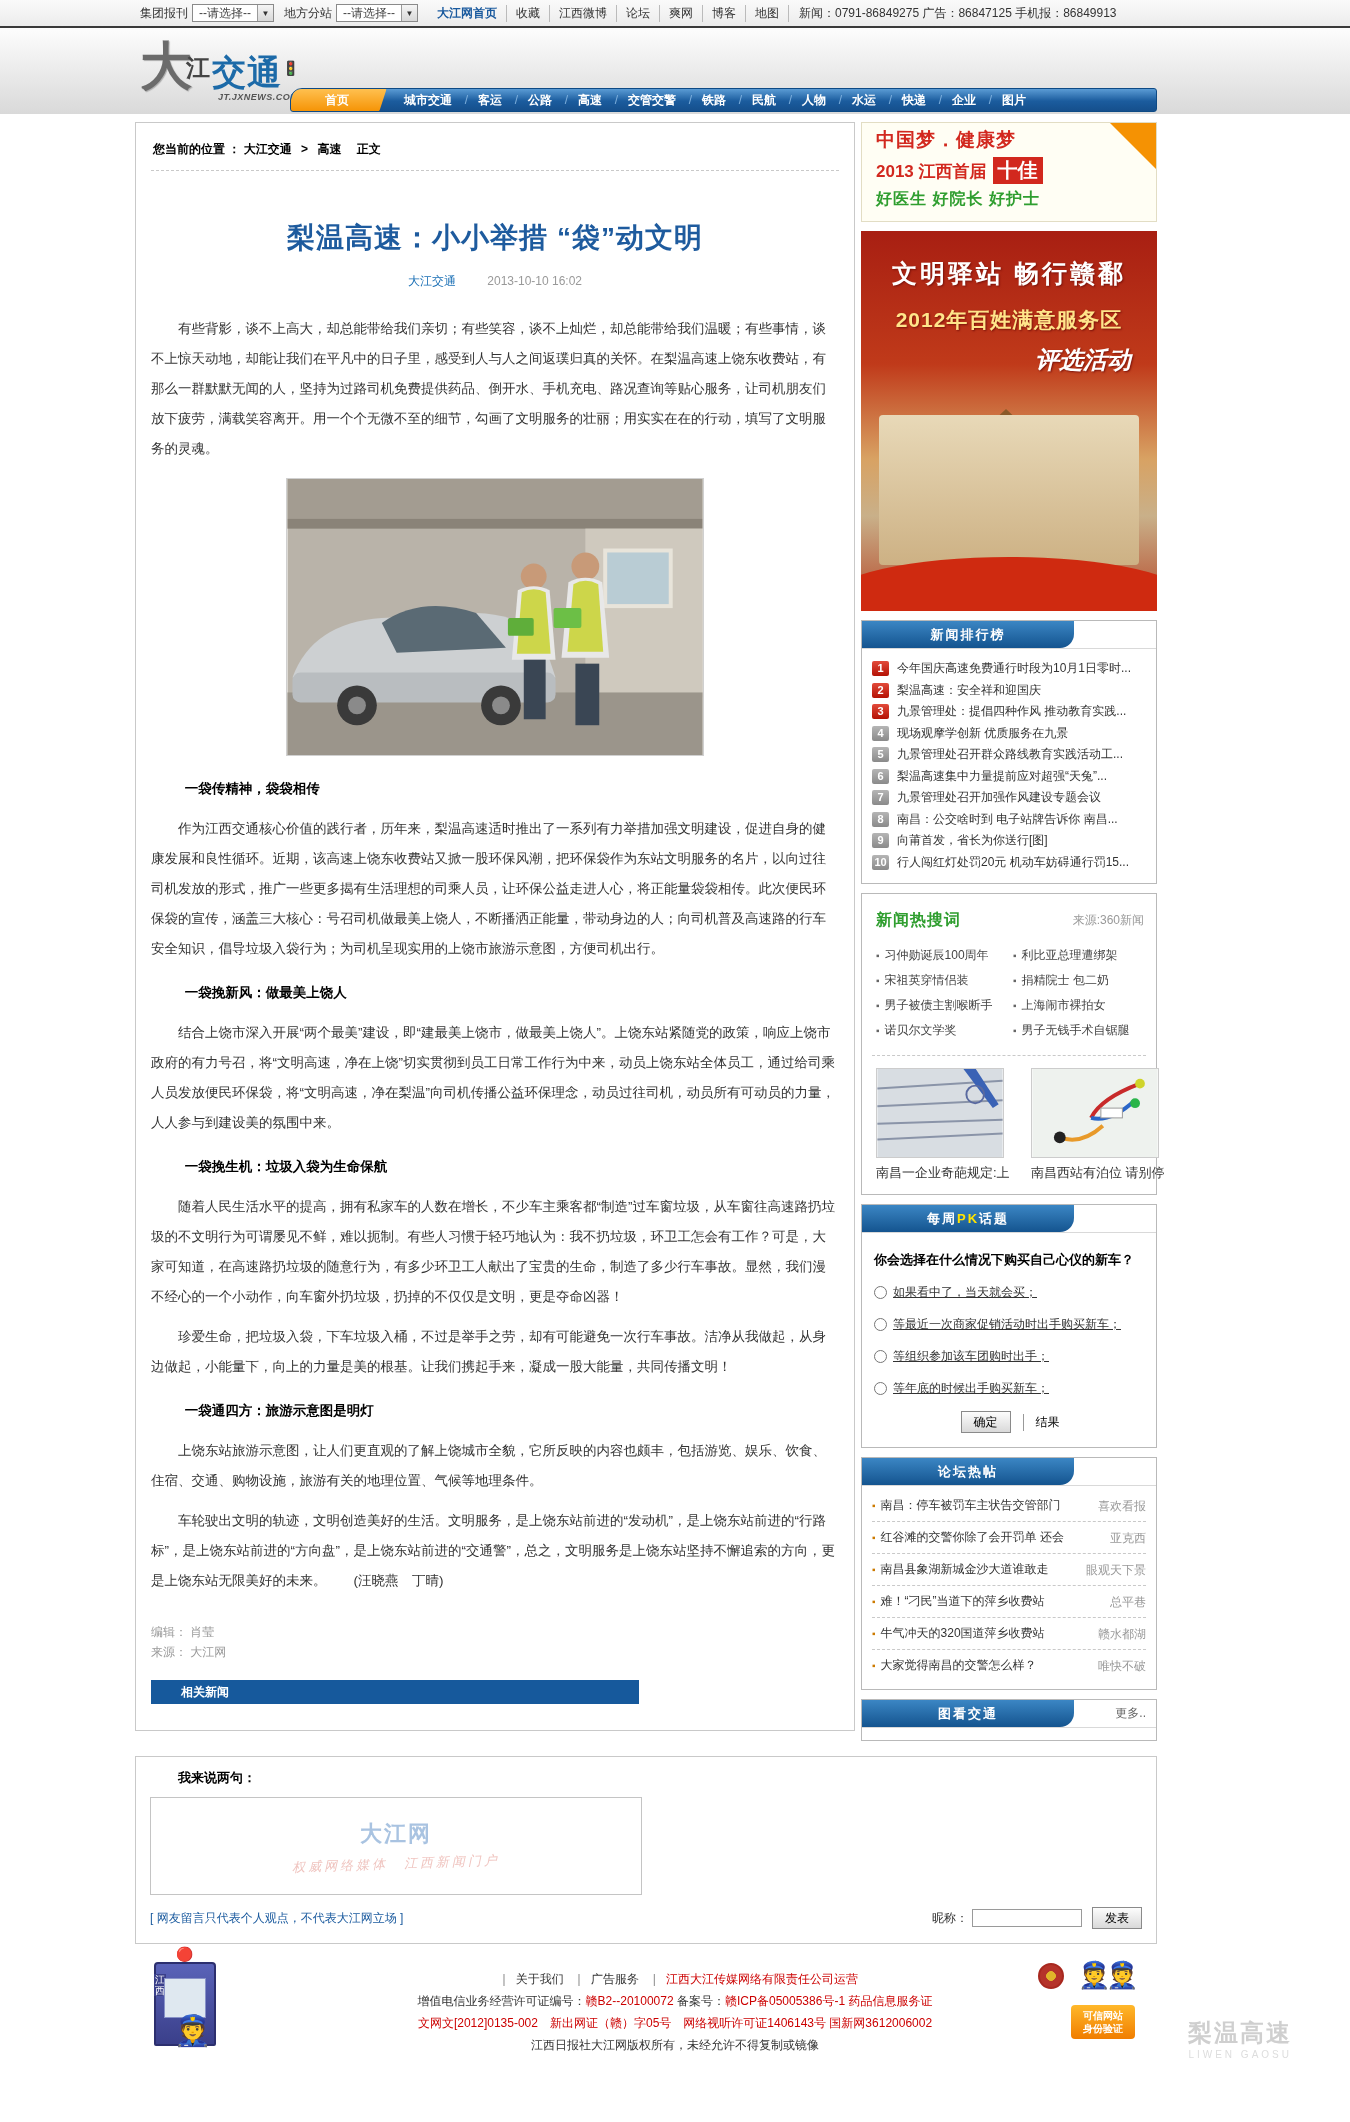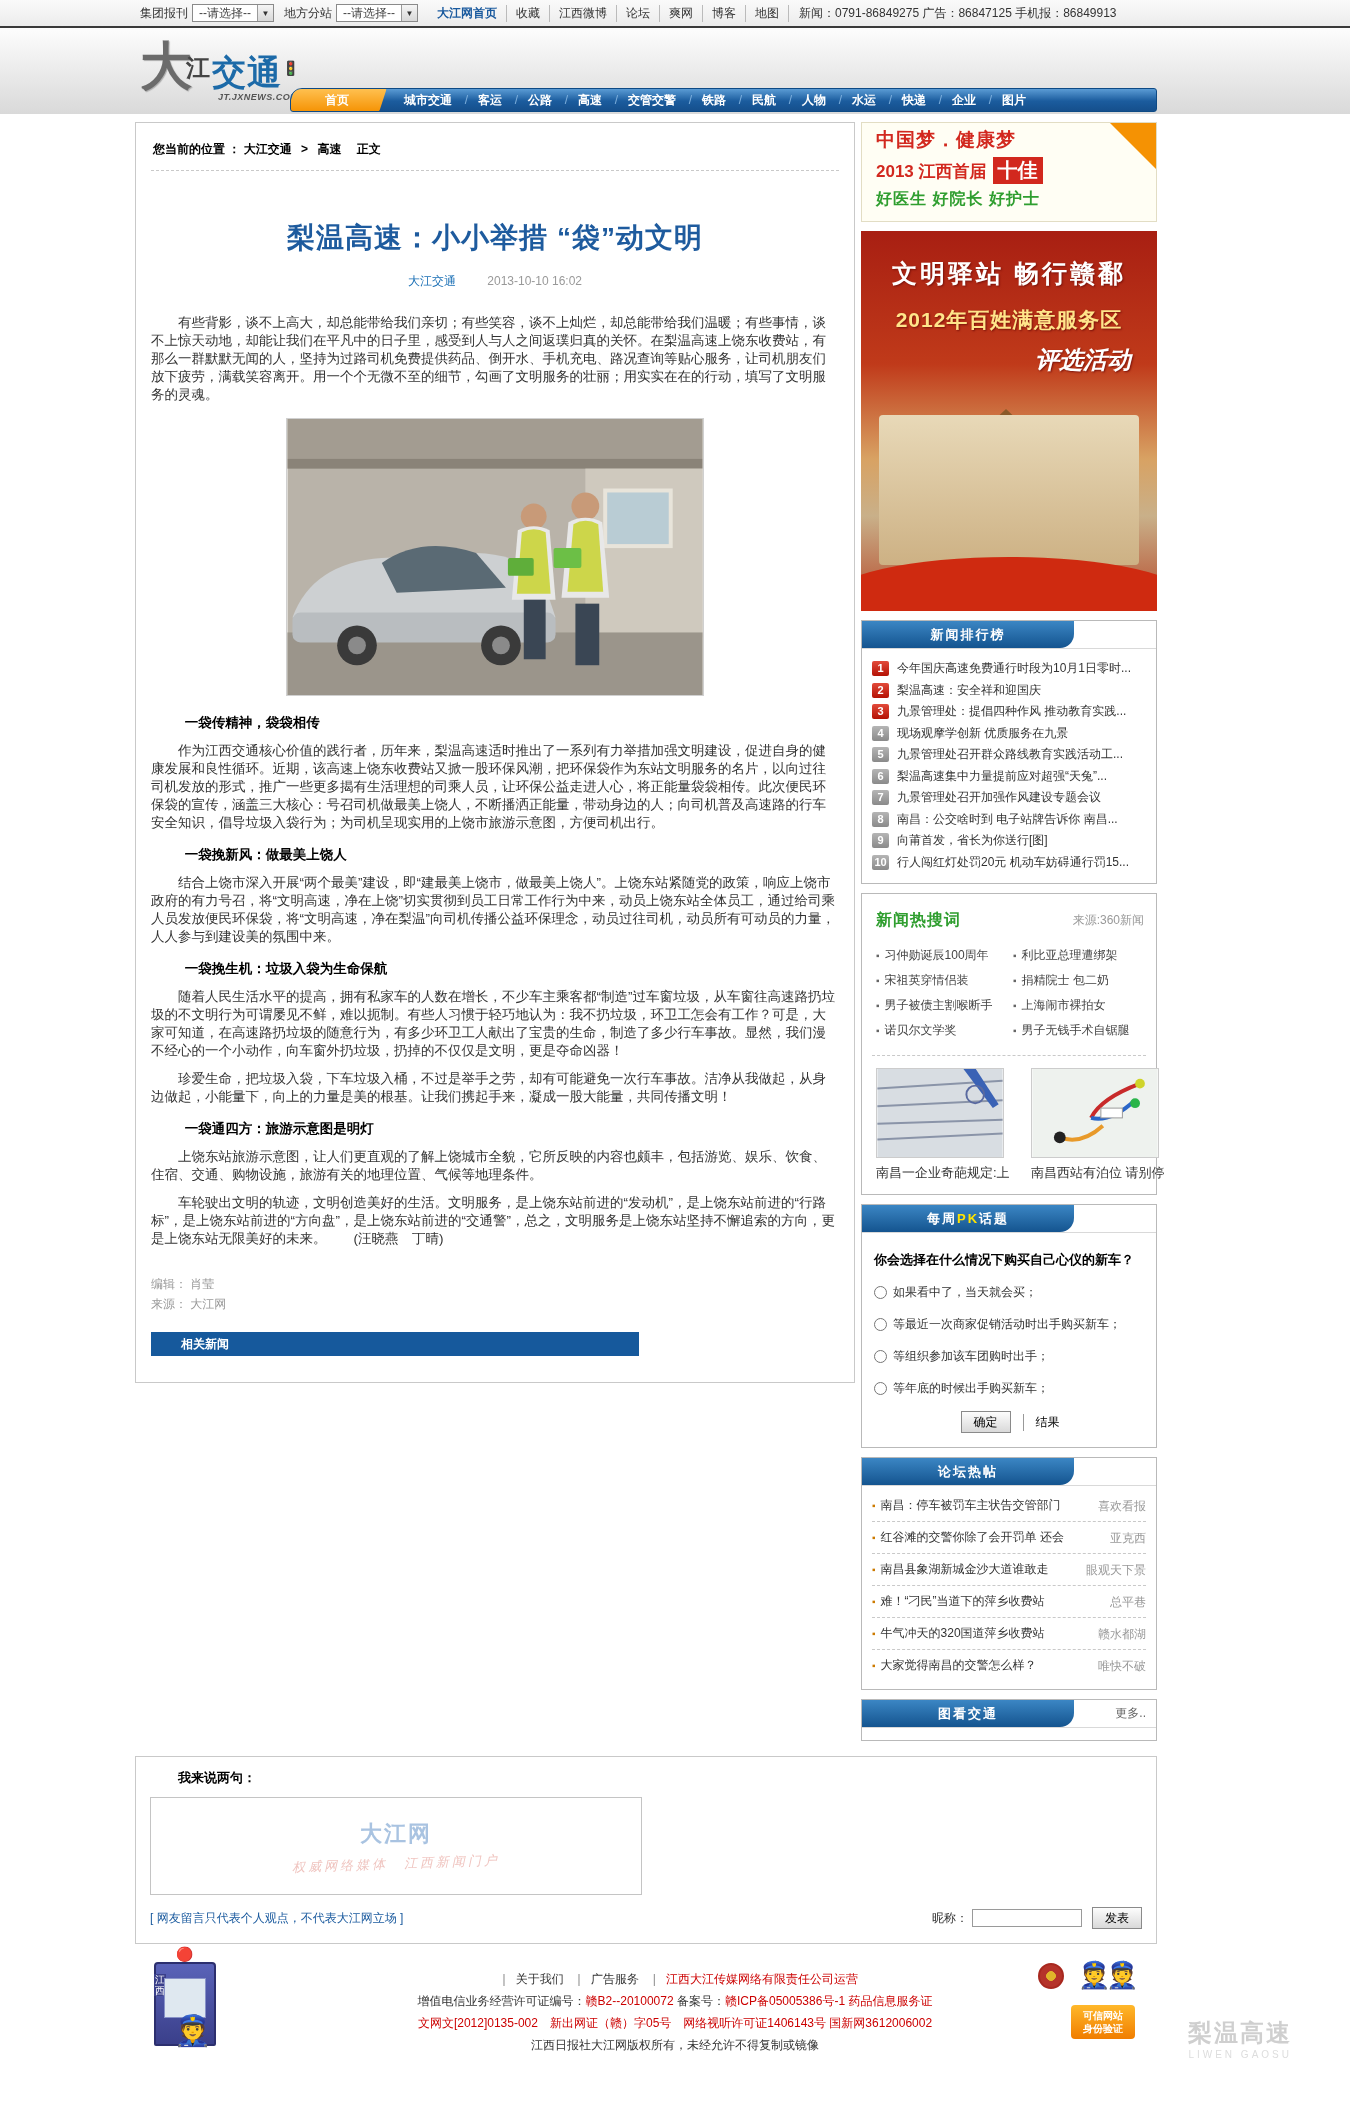--- a/index.html
+++ b/index.html
@@ -38,21 +38,21 @@
   .sidebar { width:296px; }
 
   
   .crumb { font-weight:bold; color:#000; padding:6px 0 10px 2px; }
   .crumb a { color:#000; }
   .crumb .sep { margin:0 6px; }
   .dash { border-top:1px dashed #c9c9c9; margin:2px 0 0 0; }
   .a-title { text-align:center; color:#1e5b9e; font-size:28px; font-weight:bold; margin-top:48px; letter-spacing:1px; }
   .a-meta { text-align:center; margin-top:16px; color:#999; }
   .a-meta .src { color:#1a6fb5; margin-right:28px; }
-  .a-body { margin-top:24px; font-size:13.5px; line-height:18px; color:#333; }
+  .a-body { margin-top:24px; font-size:13.5px; line-height:30px; color:#333; }
   .a-body p { text-indent:2em; margin-bottom:10px; }
   .a-body h3 { font-size:13.5px; color:#000; margin:14px 0 10px 2.5em; }
   .a-img { display:block; margin:14px auto 18px auto; width:418px; height:278px; border:1px solid #d0d0d0; }
   .editor-line { color:#999; margin-top:26px; line-height:20px; }
   .related-bar { width:488px; height:24px; line-height:24px; background:#16599c; color:#fff; font-weight:bold; padding-left:30px; margin-top:18px; }
 
   
   .comment-box { width:1022px; border:1px solid #c9c9c9; background:#fff; margin-top:6px; padding:12px 14px 14px 14px; }
   .c-title { font-weight:bold; color:#000; font-size:13px;margin-left:28px; }
   .ta-wrap { position:relative; width:492px; height:98px; border:1px solid #c4c4c4; margin-top:10px; background:#fff; }
@@ -104,21 +104,21 @@
   .hot-grid a { width:50%; line-height:24px; color:#444; white-space:nowrap; overflow:hidden; }
   .hot-grid a::before { content:"▪"; color:#666; margin-right:5px; font-size:10px; }
   .hot-dash { border-top:1px dashed #c9c9c9; margin:8px 10px 0 10px; }
   .thumbs { display:flex; justify-content:space-between; padding:12px 12px 12px 14px; }
   .thumb { width:113px; cursor:pointer; }
   .thumb svg { width:128px; height:90px; border:1px solid #ccc; display:block; }
   .thumb .cap { text-align:center; margin-top:6px; font-size:13px; color:#333; white-space:nowrap; }
 
   .pk-body { padding:12px 10px 14px 12px; }
   .pk-q { font-weight:bold; color:#000; font-size:13px; margin:6px 0 4px 0; }
-  .pk-opt { display:flex; align-items:center; margin-top:15px; color:#333; }
+  .pk-opt { display:flex; align-items:center; margin-top:15px; color:#333;text-decoration:underline; }
   .pk-opt input { margin-right:6px; }
   .pk-actions { display:flex; align-items:center; justify-content:center; margin-top:14px; }
   .pk-actions .btn { margin-right:12px; }
   .pk-actions .res { border-left:1px solid #999; padding-left:12px; color:#000; }
 
   .forum-list { padding:4px 10px 8px 10px; }
   .forum-item { display:flex; justify-content:space-between; align-items:center; line-height:20px; padding:5px 0; border-bottom:1px dashed #c9c9c9; white-space:nowrap; }
   .forum-item:last-child { border-bottom:none; }
   .forum-item .t::before { content:"▪"; color:#cc7a00; margin-right:5px; font-size:10px; }
   .forum-item .t { color:#333; overflow:hidden; max-width:200px; }

